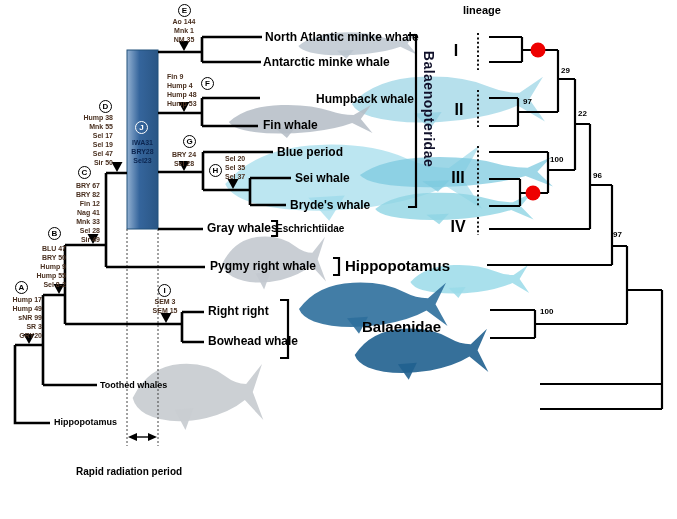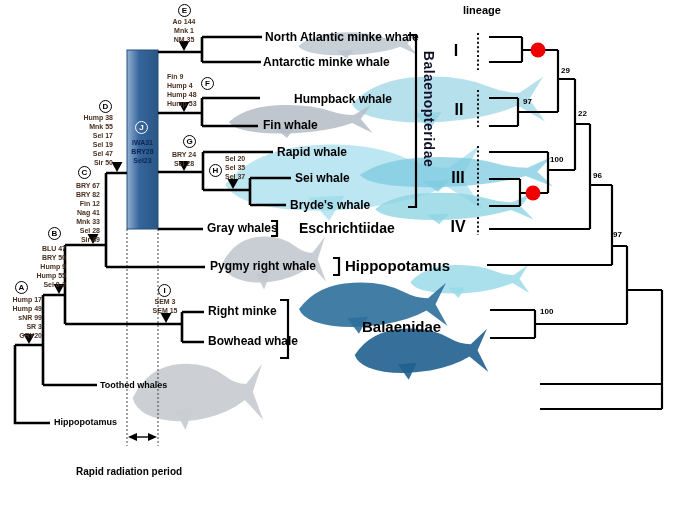--- a/index.html
+++ b/index.html
@@ -213,34 +213,34 @@
       <span class="sine-line">SEM 15</span>
     </div>
   <div class="abs sine-list ctr bar-sines" style="left:127px;top:138px;width:31px;">
       <span class="sine-line">IWA31</span>
       <span class="sine-line">BRY28</span>
       <span class="sine-line">Sel23</span>
     </div>
 
   <div class="abs species" style="left:265px;top:37px;">North Atlantic minke whale</div>
   <div class="abs species" style="left:263px;top:62px;">Antarctic minke whale</div>
-  <div class="abs species" style="left:257px;top:99px;padding-left:37px;">Humpback whale</div>
+  <div class="abs species" style="left:279px;top:99px;padding-left:37px;">Humpback whale</div>
   <div class="abs species" style="left:263px;top:125px;">Fin whale</div>
-  <div class="abs species" style="left:277px;top:152px;">Rapid whale</div>
+  <div class="abs species" style="left:277px;top:152px;">Blue period</div>
   <div class="abs species" style="left:295px;top:178px;">Sei whale</div>
   <div class="abs species" style="left:290px;top:205px;">Bryde's whale</div>
   <div class="abs species" style="left:207px;top:228px;">Gray whales</div>
   <div class="abs species" style="left:210px;top:266px;">Pygmy right whale</div>
-  <div class="abs species" style="left:208px;top:311px;">Right minke</div>
+  <div class="abs species" style="left:208px;top:311px;">Right right</div>
   <div class="abs species" style="left:208px;top:341px;">Bowhead whale</div>
   <div class="abs species-sm" style="left:100px;top:385px;">Toothed whales</div>
   <div class="abs species-sm" style="left:54px;top:422px;">Hippopotamus</div>
 
   <div class="abs family-v" style="left:429px;top:109px;">Balaenopteridae</div>
-  <div class="abs family" style="left:299px;top:228px;font-size:14px;">Eschrichtiidae</div>
+  <div class="abs family" style="left:276px;top:228px;font-size:10px;">Eschrichtiidae</div>
   <div class="abs family" style="left:345px;top:265px;">Hippopotamus</div>
   <div class="abs family" style="left:362px;top:326px;">Balaenidae</div>
 
   <div class="abs lineage-title" style="left:463px;top:4px;">lineage</div>
   <div class="abs numeral" style="left:456px;top:51px;">I</div>
   <div class="abs numeral" style="left:459px;top:110px;">II</div>
   <div class="abs numeral" style="left:458px;top:178px;">III</div>
   <div class="abs numeral" style="left:458px;top:227px;">IV</div>
 
   <div class="abs bootstrap" style="left:561px;top:66px;">29</div>

